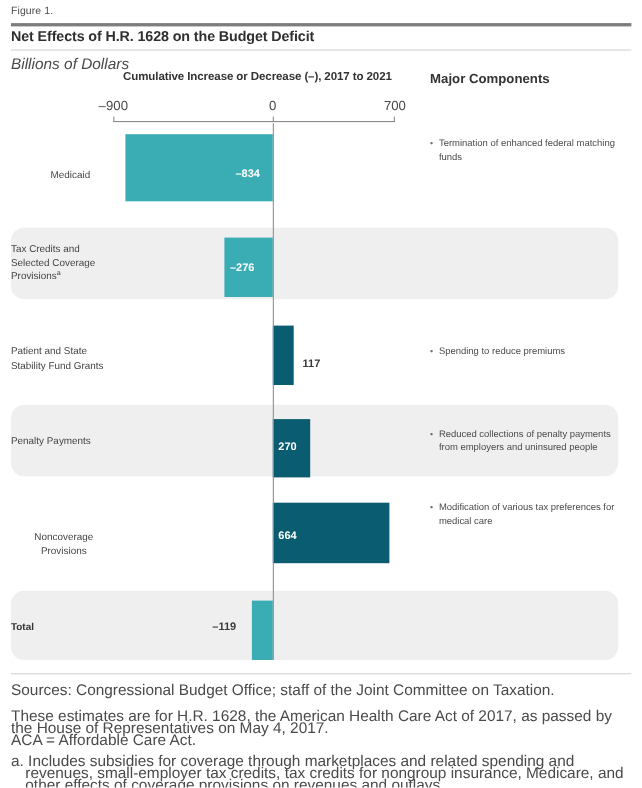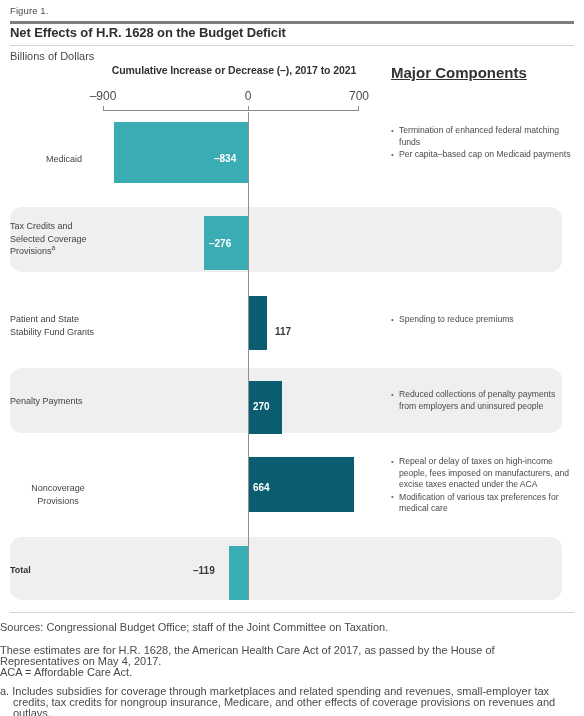--- a/index.html
+++ b/index.html
@@ -47,44 +47,44 @@
     left: 10px;
     top: 45px;
     width: 564px;
     height: 1px;
     background: #d4d4d4;
   }
   #units-label {
     position: absolute;
     left: 10px;
     top: 50px;
-    font-size: 11px;
-    color: #4a4a4a;
+    font-size: 14px;
+    color: #4a4a4a;
+    font-style: italic;
   }
 
   
   #col-head-chart {
     position: absolute;
     left: 103px;
     top: 64px;
     width: 262px;
     text-align: center;
     font-size: 10.5px;
     font-weight: bold;
     color: #333;
     letter-spacing: -0.1px;
   }
   #col-head-components {
     position: absolute;
     left: 391px;
     top: 64px;
-    font-size: 15px;
+    font-size: 12px;
     font-weight: bold;
     color: #333;
-    text-decoration: underline;
   }
 
   
   .axis-tick-label {
     position: absolute;
     top: 89px;
     font-size: 12px;
     color: #4a4a4a;
     transform: translateX(-50%);
     white-space: nowrap;
@@ -189,22 +189,22 @@
   #rule-bottom {
     position: absolute;
     left: 10px;
     top: 612px;
     width: 564px;
     height: 1px;
     background: #d4d4d4;
   }
   .note {
     position: absolute;
-    left: 0;
-    font-size: 11px;
+    left: 10px;
+    font-size: 14px;
     line-height: 11px;
     color: #4a4a4a;
     width: 560px;
   }
   #note-footnote {
     padding-left: 13px;
     width: 548px;
     text-indent: -13px;
   }
   sup {
@@ -236,21 +236,20 @@
   <div class="row-band" style="top:95px;  height:65px;"></div>
   <div class="row-band" style="top:256px; height:65px;"></div>
   <div class="row-band" style="top:425px; height:63px;"></div>
 
   <div class="row-label" style="top:41px;margin-left:36px;">Medicaid</div>
   <div class="bar neg" style="left:114px; top:10px; width:134px; height:61px;"></div>
   <div class="bar-value inside" style="left:214px; top:41px;">–834</div>
   <div class="components" style="top:13px;">
     <ul>
       <li>Termination of enhanced federal matching funds</li>
-      <li>Per capita–based cap on Medicaid payments</li>
     </ul>
   </div>
 
   <div class="row-label" style="top:108px;">
     <span>Tax Credits and</span><br>
     <span>Selected Coverage</span><br>
     <span>Provisions</span><sup>a</sup>
   </div>
   <div class="bar neg" style="left:204px; top:104px; width:44px; height:54px;"></div>
   <div class="bar-value inside" style="left:209px; top:126px;">–276</div>
@@ -274,21 +273,20 @@
     <ul>
       <li>Reduced collections of penalty payments from employers and uninsured people</li>
     </ul>
   </div>
 
   <div class="row-label" style="top:370px;text-align:center;">Noncoverage Provisions</div>
   <div class="bar pos" style="left:248px; top:345px; width:106px; height:55px;"></div>
   <div class="bar-value inside" style="left:253px; top:370px;">664</div>
   <div class="components" style="top:344px;">
     <ul>
-      <li>Repeal or delay of taxes on high-income people, fees imposed on manufacturers, and excise taxes enacted under the ACA</li>
       <li>Modification of various tax preferences for medical care</li>
     </ul>
   </div>
 
   <div class="row-label bold" style="top:452px;">Total</div>
   <div class="bar neg" style="left:229px; top:434px; width:19px; height:54px;"></div>
   <div class="bar-value outside" style="left:193px; top:453px;">–119</div>
 
 </div>
 <div id="zero-line"></div>

